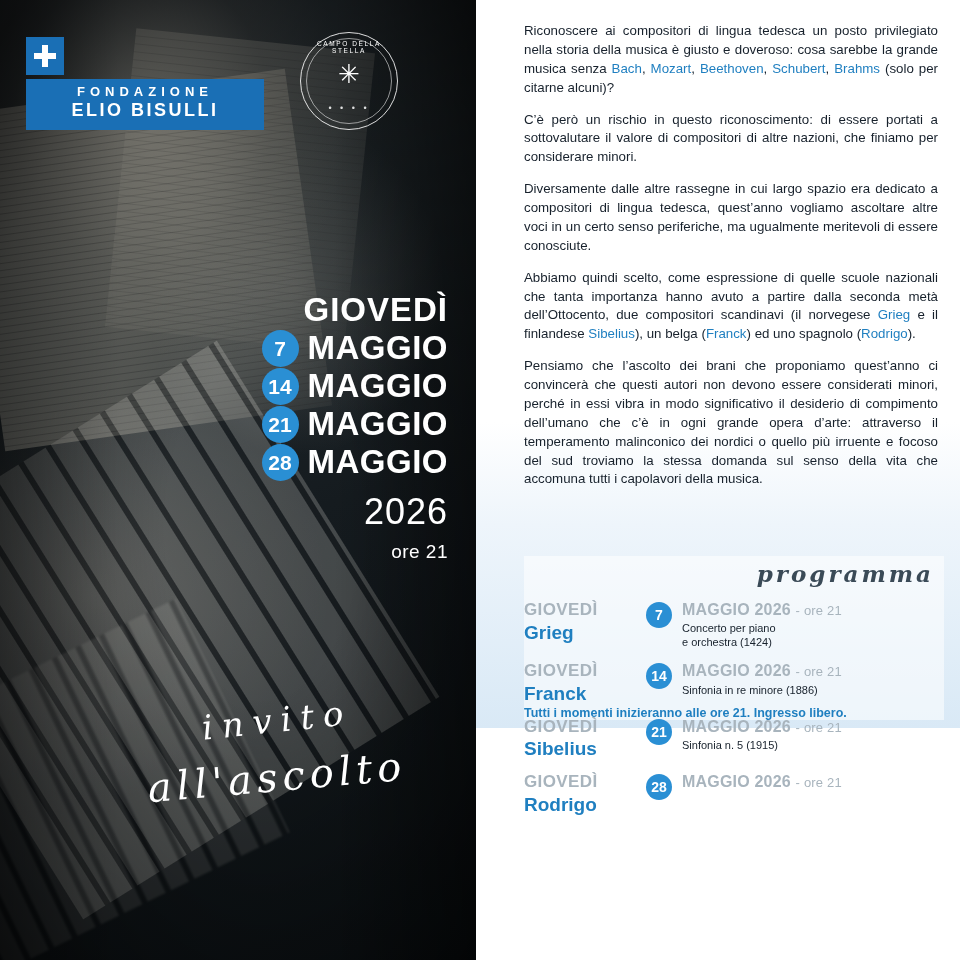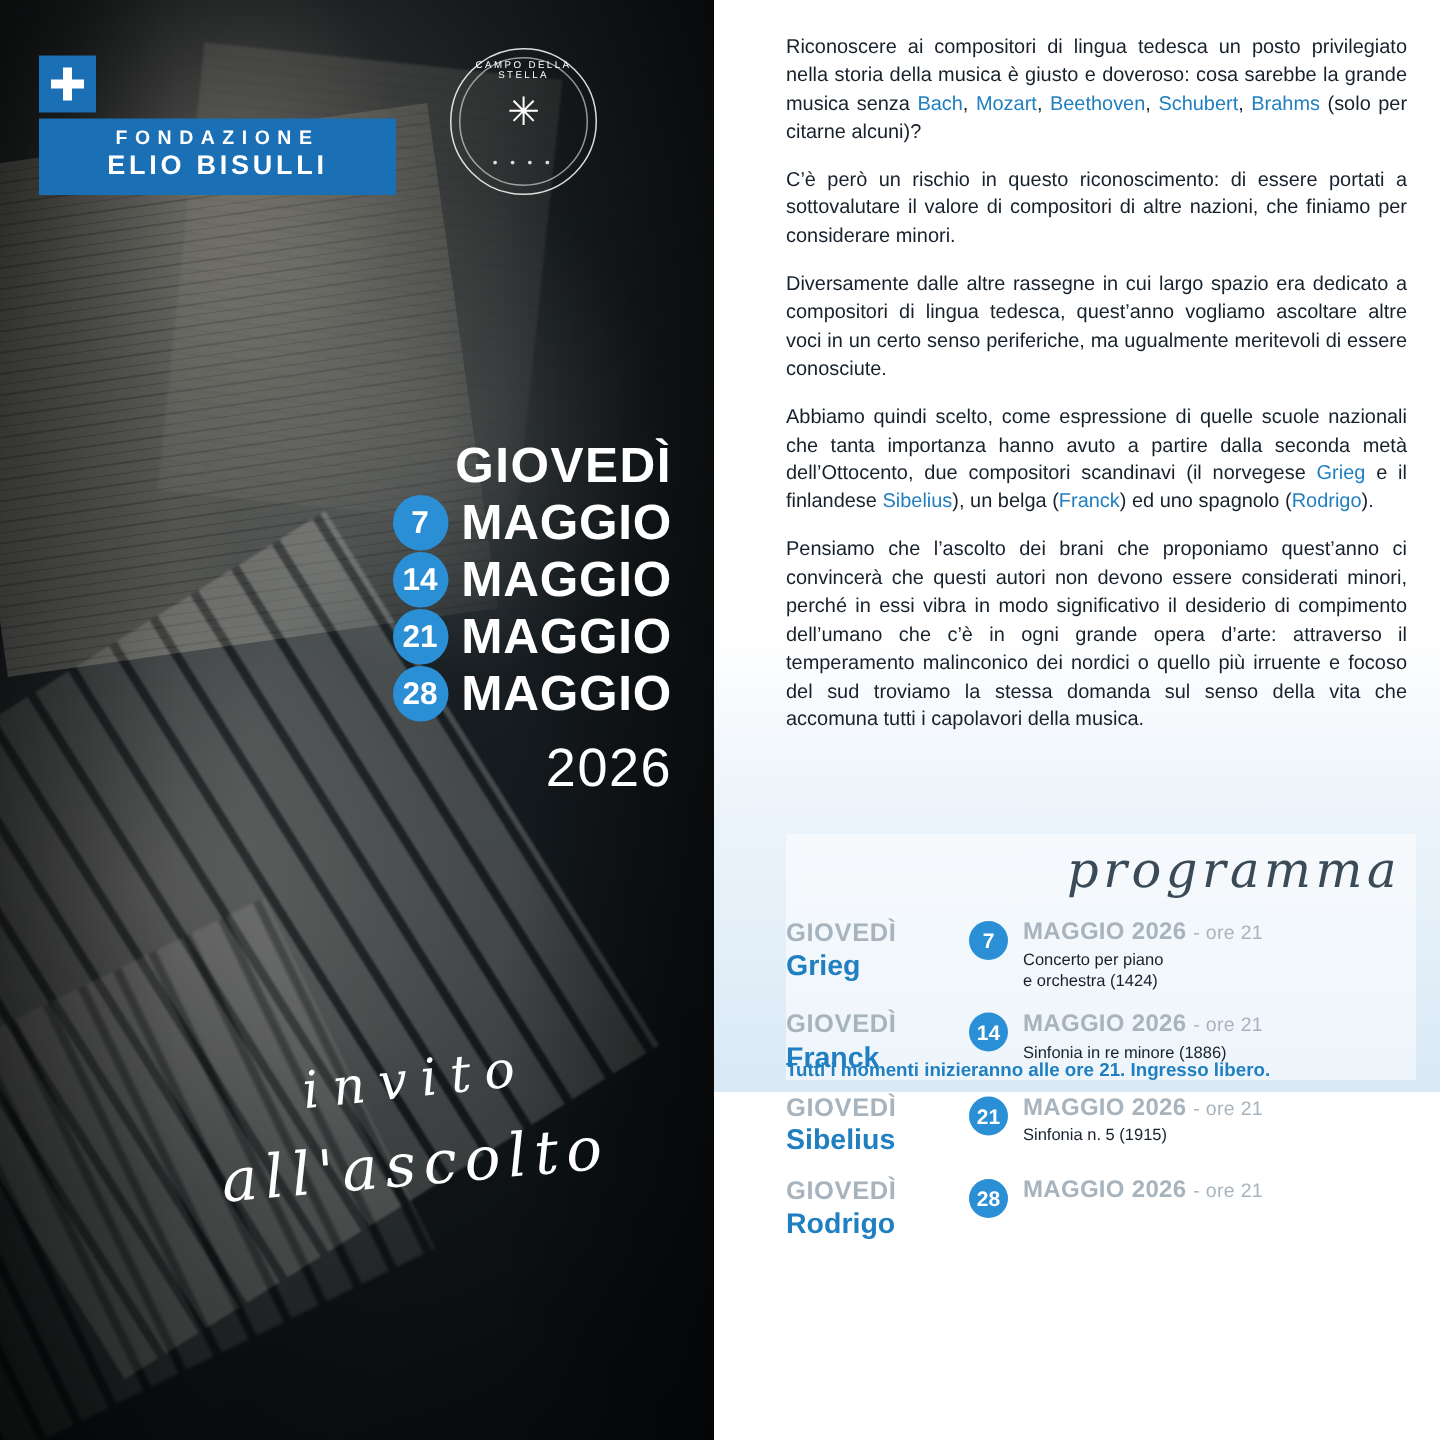--- a/index.html
+++ b/index.html
@@ -336,24 +336,25 @@
     right: 16px;
     top: 556px;
     bottom: 8px;
     background: rgba(255,255,255,0.55);
   }
   .programma-title {
     text-align: right;
     padding-right: 10px;
     font-family: "DejaVu Serif", serif;
     font-style: italic;
-    font-size: 33px;
+    font-size: 23px;
     color: #3a4a57;
     letter-spacing: 3px;
     margin-top: 4px;
+    font-weight: bold;
   }
   .prog-list {
     margin-top: 14px;
   }
   .prog-item {
     display: flex;
     align-items: flex-start;
     gap: 10px;
     margin-bottom: 13px;
   }
@@ -458,20 +459,21 @@
       <div class="date-line">
         <div class="date-num">21</div>
         <div class="date-month">MAGGIO</div>
       </div>
       <div class="date-line">
         <div class="date-num">28</div>
         <div class="date-month">MAGGIO</div>
       </div>
 
       <div class="year">2026</div>
+      <div class="ore">ore 21</div>
     </div>
 
     <div class="script">
       <div class="l1">invito</div>
       <div class="l2">all'ascolto</div>
     </div>
 
   </div>
 
   <div class="right">

